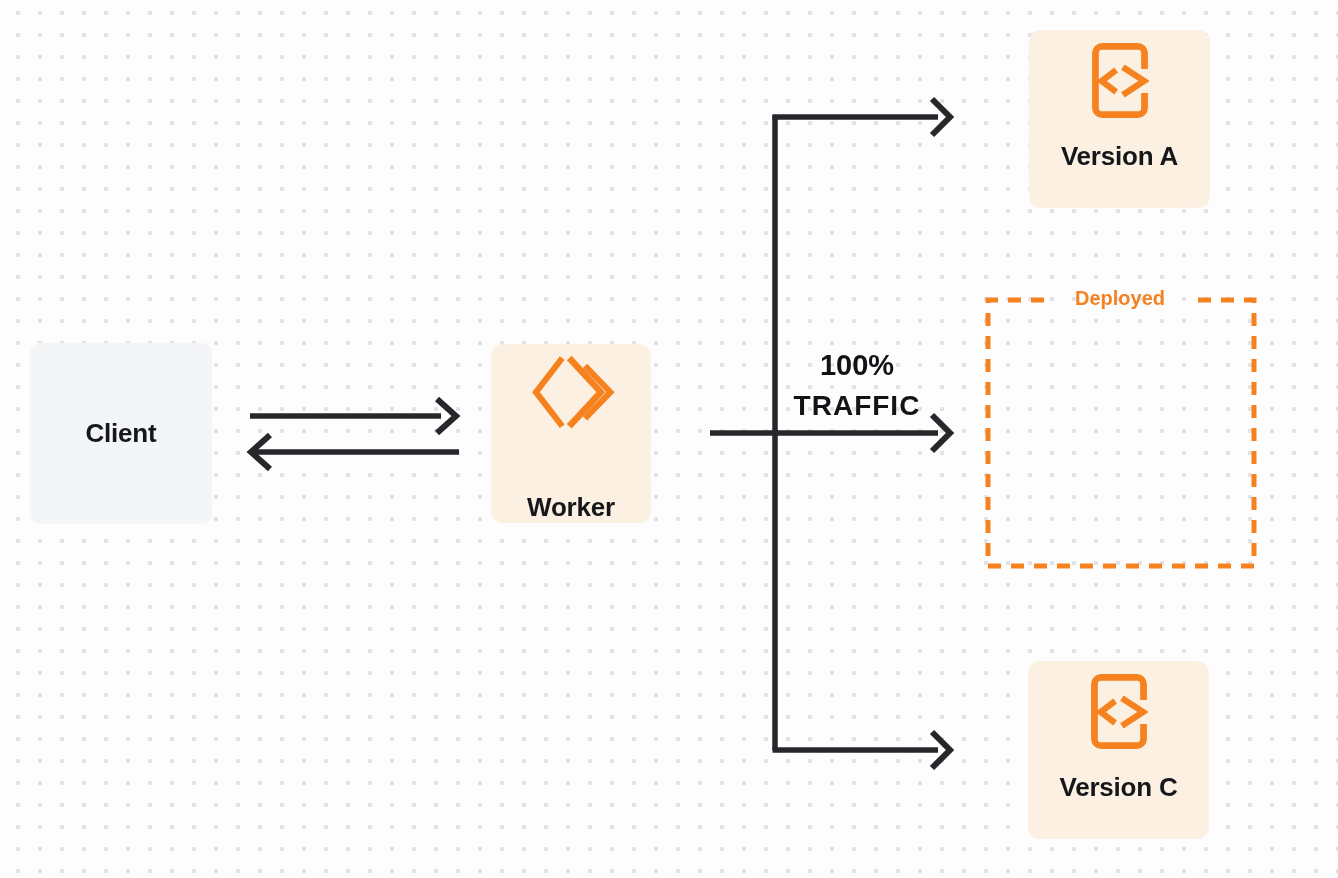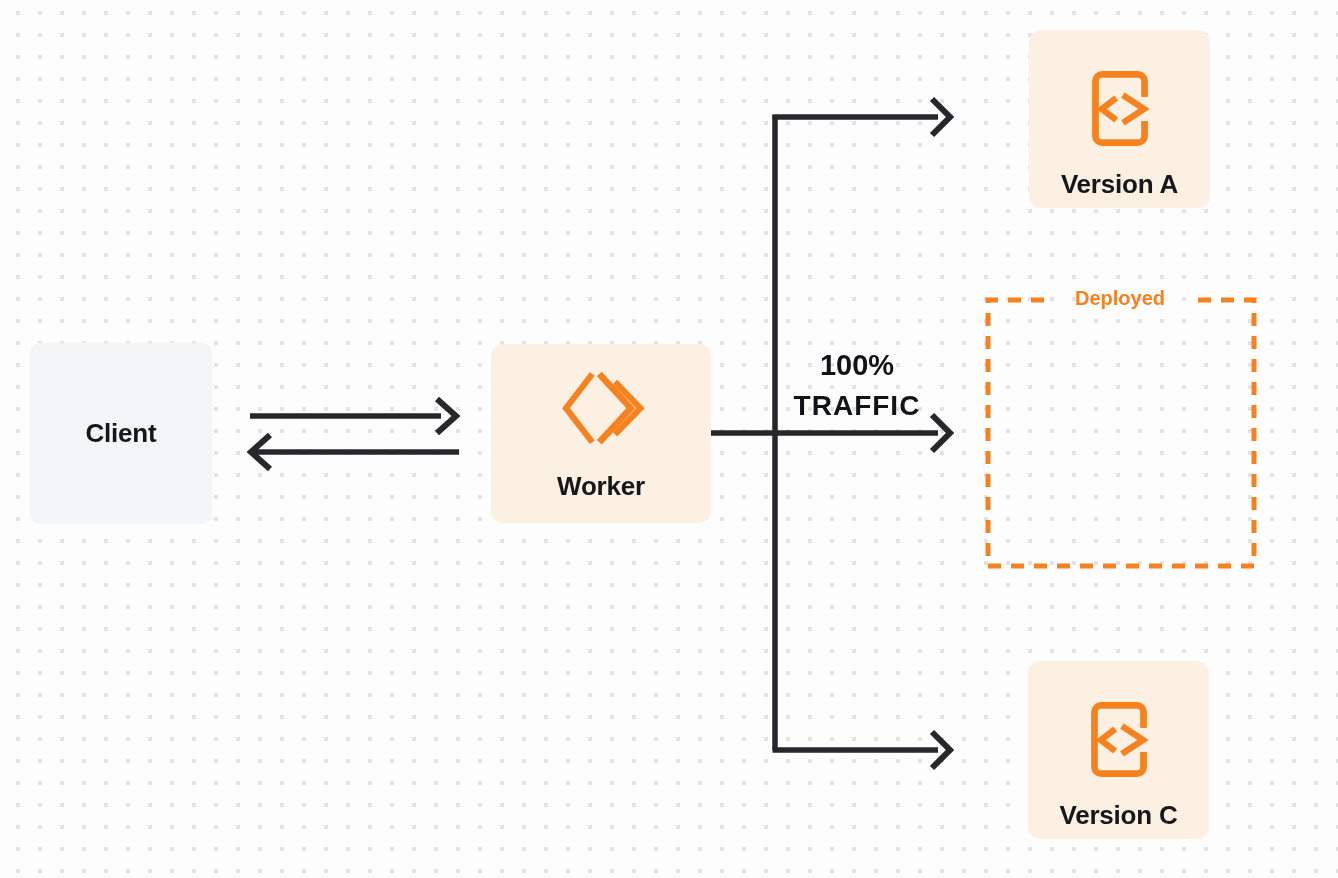--- a/index.html
+++ b/index.html
@@ -26,26 +26,26 @@
     font-size:26px;font-weight:700;color:#15171A;letter-spacing:-0.2px;
     white-space:nowrap;
   }
   .client{
     left:30px;top:343px;width:182px;height:181px;
     background:#F4F5F7;border-radius:10px;
     justify-content:center;
     text-align:center;
   }
   .worker{
-    left:491px;top:344px;width:220px;height:179px;
-    background:#FBF0E1;padding-top:24px;
+    left:491px;top:344px;width:160px;height:179px;
+    background:#FBF0E1;padding-top:8px;gap:37px;
   }
   .worker .label{margin-top:21px;}
   .version{
-    width:181px;height:178px;background:#FBF0E1;padding-top:40px;
+    width:181px;height:178px;background:#FBF0E1;padding-top:12px;
   }
   .version .label{margin-top:22px;}
   .version-a{left:1029px;top:30px;}
   .version-b{left:1029px;top:345px;}
   .version-c{left:1028px;top:661px;border-radius:12px;}
   .o-stroke{stroke:#F6821F;fill:none;stroke-linejoin:miter;stroke-linecap:butt;}
   .workers-icon{overflow:visible;display:block;}
   .code-icon{display:block;}
   .traffic{
     position:absolute;left:787px;top:349px;width:140px;

